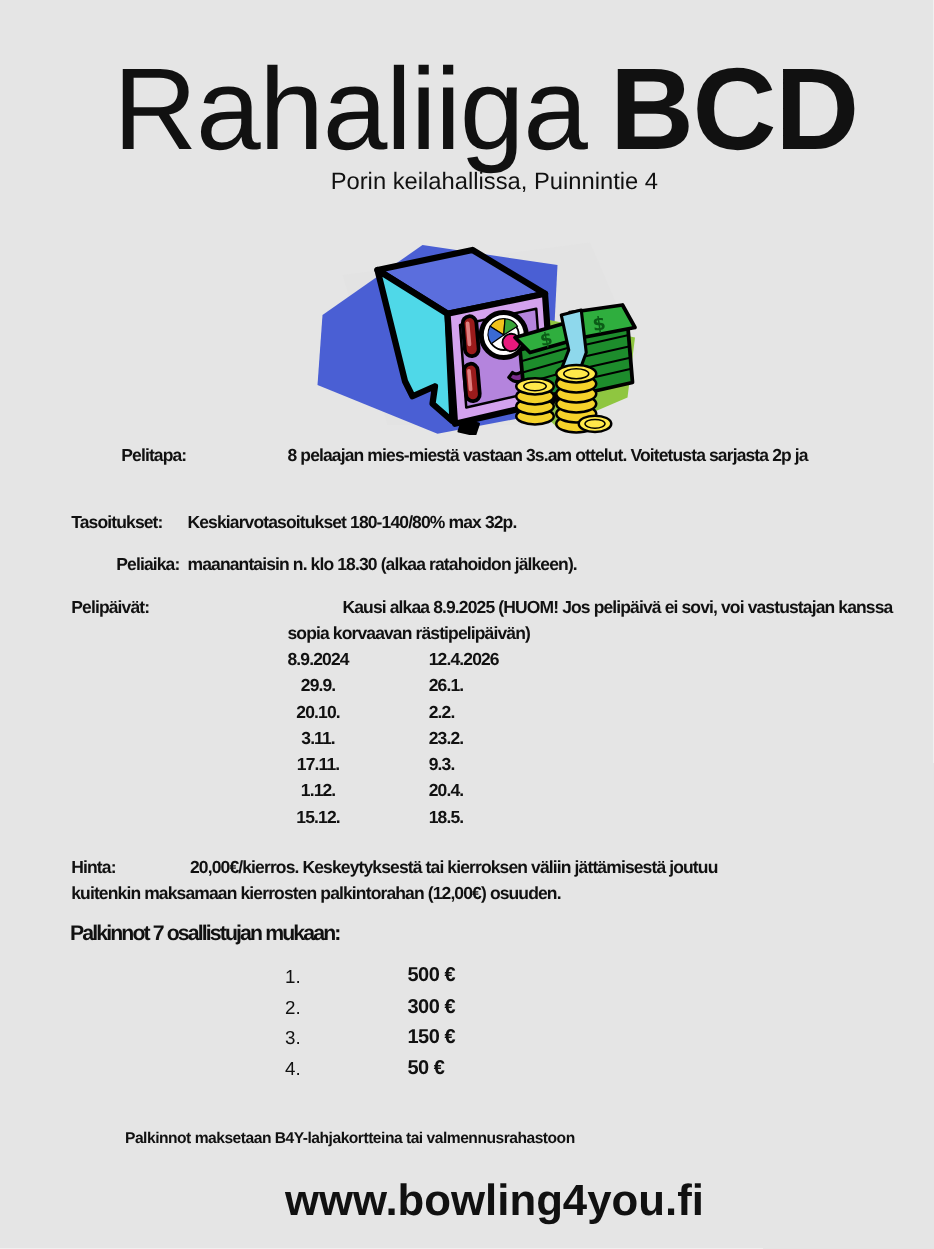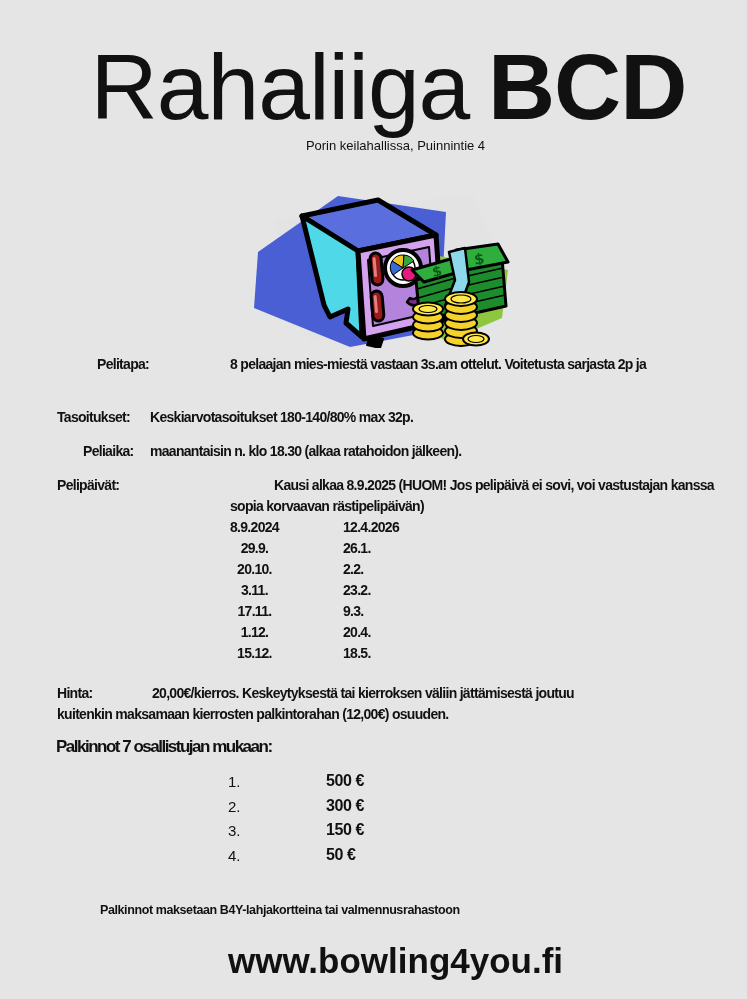--- a/index.html
+++ b/index.html
@@ -22,21 +22,21 @@
     line-height: 93px;
     white-space: nowrap;
   }
   .t-reg { font-size: 93px; font-weight: 400; letter-spacing: -1px; margin-right: 0.2em; }
   .t-bold { font-size: 93px; font-weight: 700; letter-spacing: -1px; }
 
   .subtitle {
     top: 137px; left: 0; right: 0;
     text-align: center;
     padding-left: 44px;
-    font-size: 13px;
+    font-size: 19px;
     font-weight: 400;
     line-height: 18px;
   }
 
   
   .b {
     font-weight: 700;
     font-size: 14px;
     letter-spacing: -0.7px;
     line-height: 21px;
@@ -157,21 +157,21 @@
       <ellipse cx="224" cy="149" rx="8" ry="3.5" fill="none" stroke-width="1.2"></ellipse>
     </g>
   </svg>
 
   <div class="abs b" style="left:57px; top:354px;margin-left:40px;">Pelitapa:</div>
   <div class="abs b" style="left:230px; top:354px;">8 pelaajan mies-miestä vastaan 3s.am ottelut. Voitetusta sarjasta 2p ja</div>
 
   <div class="abs b" style="left:57px; top:407px;">Tasoitukset:</div>
   <div class="abs b" style="left:150px; top:407px;">Keskiarvotasoitukset 180-140/80% max 32p.</div>
 
-  <div class="abs b" style="left:47px; top:441px;padding-left:36px;">Peliaika:</div>
+  <div class="abs b" style="left:57px; top:441px;padding-left:36px;">Peliaika:</div>
   <div class="abs b" style="left:150px; top:441px;">maanantaisin n. klo 18.30 (alkaa ratahoidon jälkeen).</div>
 
   <div class="abs b" style="left:57px; top:475px;">Pelipäivät:</div>
   <div class="abs b" style="left:230px; top:475px;padding-left:44px;">Kausi alkaa 8.9.2025 (HUOM! Jos pelipäivä ei sovi, voi vastustajan kanssa</div>
   <div class="abs b" style="left:230px; top:496px;">sopia korvaavan rästipelipäivän)</div>
 
   <div class="abs col" style="left:230px; top:517px;text-align:center;">
     <div class="b">8.9.2024</div>
     <div class="b">29.9.</div>
     <div class="b">20.10.</div>

